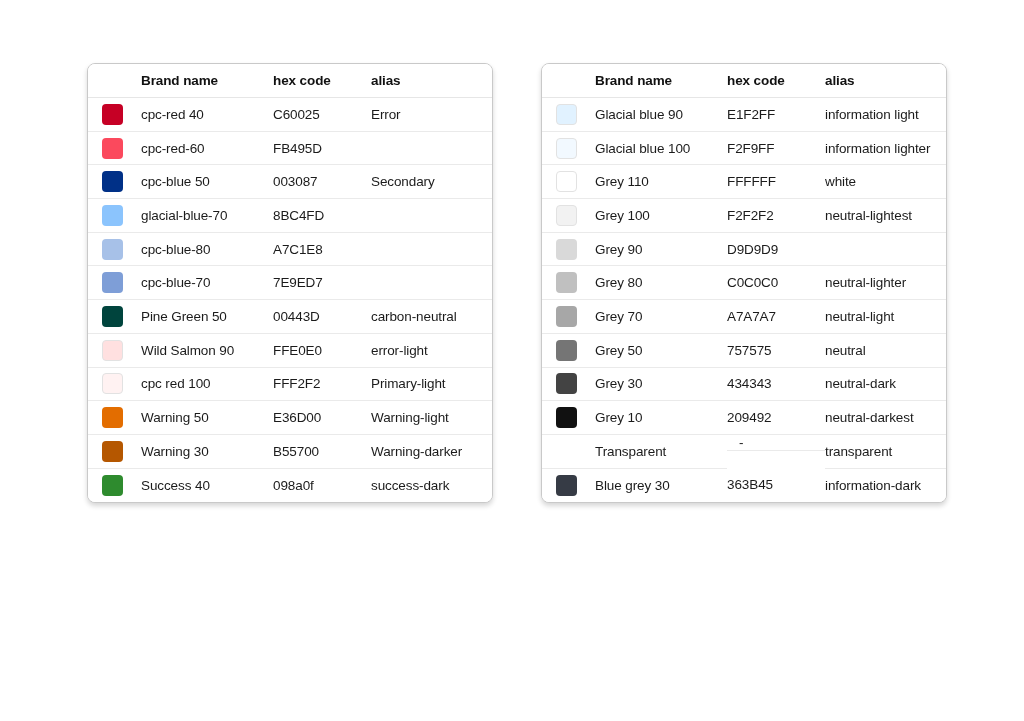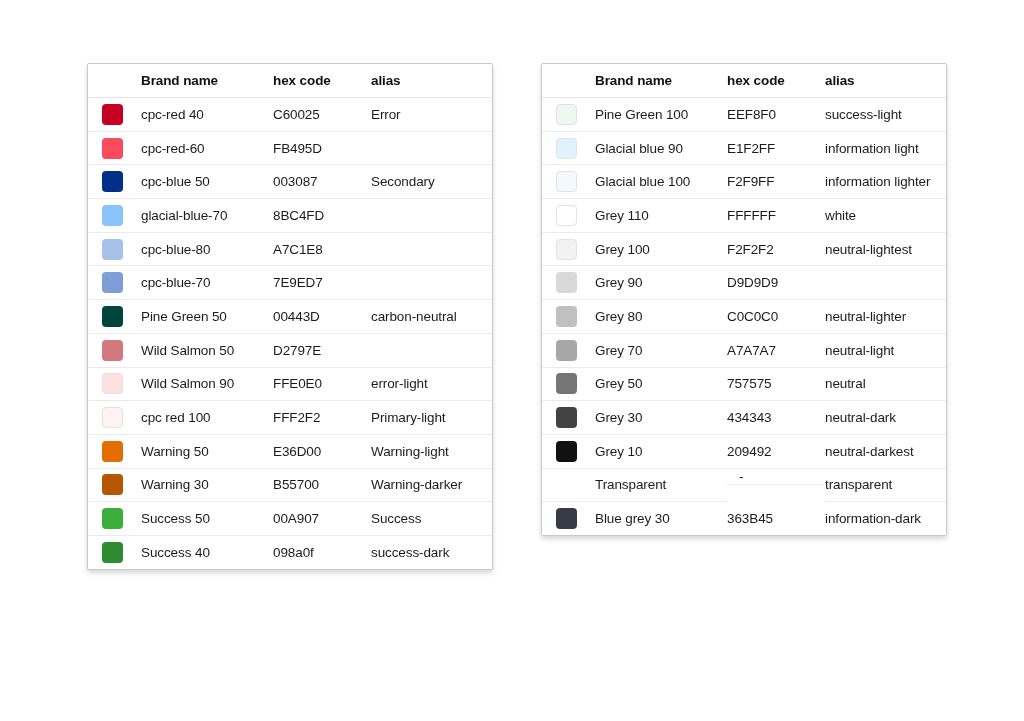--- a/index.html
+++ b/index.html
@@ -21,21 +21,21 @@
     left: 0;
     top: 0;
     width: 1024px;
     height: 721px;
   }
 
   .palette-card {
     position: absolute;
     background: #ffffff;
     border: 1px solid #c9c9c9;
-    border-radius: 2px;
+    border-radius: 8px;
     box-shadow: 0 3px 5px rgba(0,0,0,0.16);
     box-sizing: border-box;
     overflow: hidden;
   }
 
   #card-left {
     left: 87px;
     top: 63px;
     width: 406px;
   }
@@ -178,26 +178,20 @@
             <td>7E9ED7</td>
             <td></td>
           </tr>
           <tr>
             <td class="swatch-cell"><span class="swatch" style="background: rgb(0, 68, 61);"></span></td>
             <td>Pine Green 50</td>
             <td>00443D</td>
             <td>carbon-neutral</td>
           </tr>
           <tr>
-            <td class="swatch-cell"><span class="swatch" style="background: rgb(210, 121, 126);"></span></td>
-            <td>Wild Salmon 50</td>
-            <td>D2797E</td>
-            <td></td>
-          </tr>
-          <tr>
             <td class="swatch-cell"><span class="swatch outlined" style="background: rgb(255, 224, 224);"></span></td>
             <td>Wild Salmon 90</td>
             <td>FFE0E0</td>
             <td>error-light</td>
           </tr>
           <tr>
             <td class="swatch-cell"><span class="swatch outlined" style="background: rgb(255, 242, 242);"></span></td>
             <td>cpc red 100</td>
             <td>FFF2F2</td>
             <td>Primary-light</td>
@@ -206,26 +200,20 @@
             <td class="swatch-cell"><span class="swatch" style="background: rgb(227, 109, 0);"></span></td>
             <td>Warning 50</td>
             <td>E36D00</td>
             <td>Warning-light</td>
           </tr>
           <tr>
             <td class="swatch-cell"><span class="swatch" style="background: rgb(181, 87, 0);"></span></td>
             <td>Warning 30</td>
             <td>B55700</td>
             <td>Warning-darker</td>
-          </tr>
-          <tr>
-            <td class="swatch-cell"><span class="swatch" style="background: rgb(60, 174, 60);"></span></td>
-            <td>Success 50</td>
-            <td>00A907</td>
-            <td>Success</td>
           </tr>
           <tr>
             <td class="swatch-cell"><span class="swatch" style="background: rgb(46, 139, 46);"></span></td>
             <td>Success 40</td>
             <td>098a0f</td>
             <td>success-dark</td>
           </tr>
         </tbody>
     </table>
   </div>
@@ -241,26 +229,20 @@
       <thead>
         <tr>
           <th></th>
           <th>Brand name</th>
           <th>hex code</th>
           <th>alias</th>
         </tr>
       </thead>
       <tbody>
           <tr>
-            <td class="swatch-cell"><span class="swatch outlined" style="background: rgb(238, 248, 240);"></span></td>
-            <td>Pine Green 100</td>
-            <td>EEF8F0</td>
-            <td>success-light</td>
-          </tr>
-          <tr>
             <td class="swatch-cell"><span class="swatch outlined" style="background: rgb(225, 242, 255);"></span></td>
             <td>Glacial blue 90</td>
             <td>E1F2FF</td>
             <td>information light</td>
           </tr>
           <tr>
             <td class="swatch-cell"><span class="swatch outlined" style="background: rgb(242, 249, 255);"></span></td>
             <td>Glacial blue 100</td>
             <td>F2F9FF</td>
             <td>information lighter</td>

